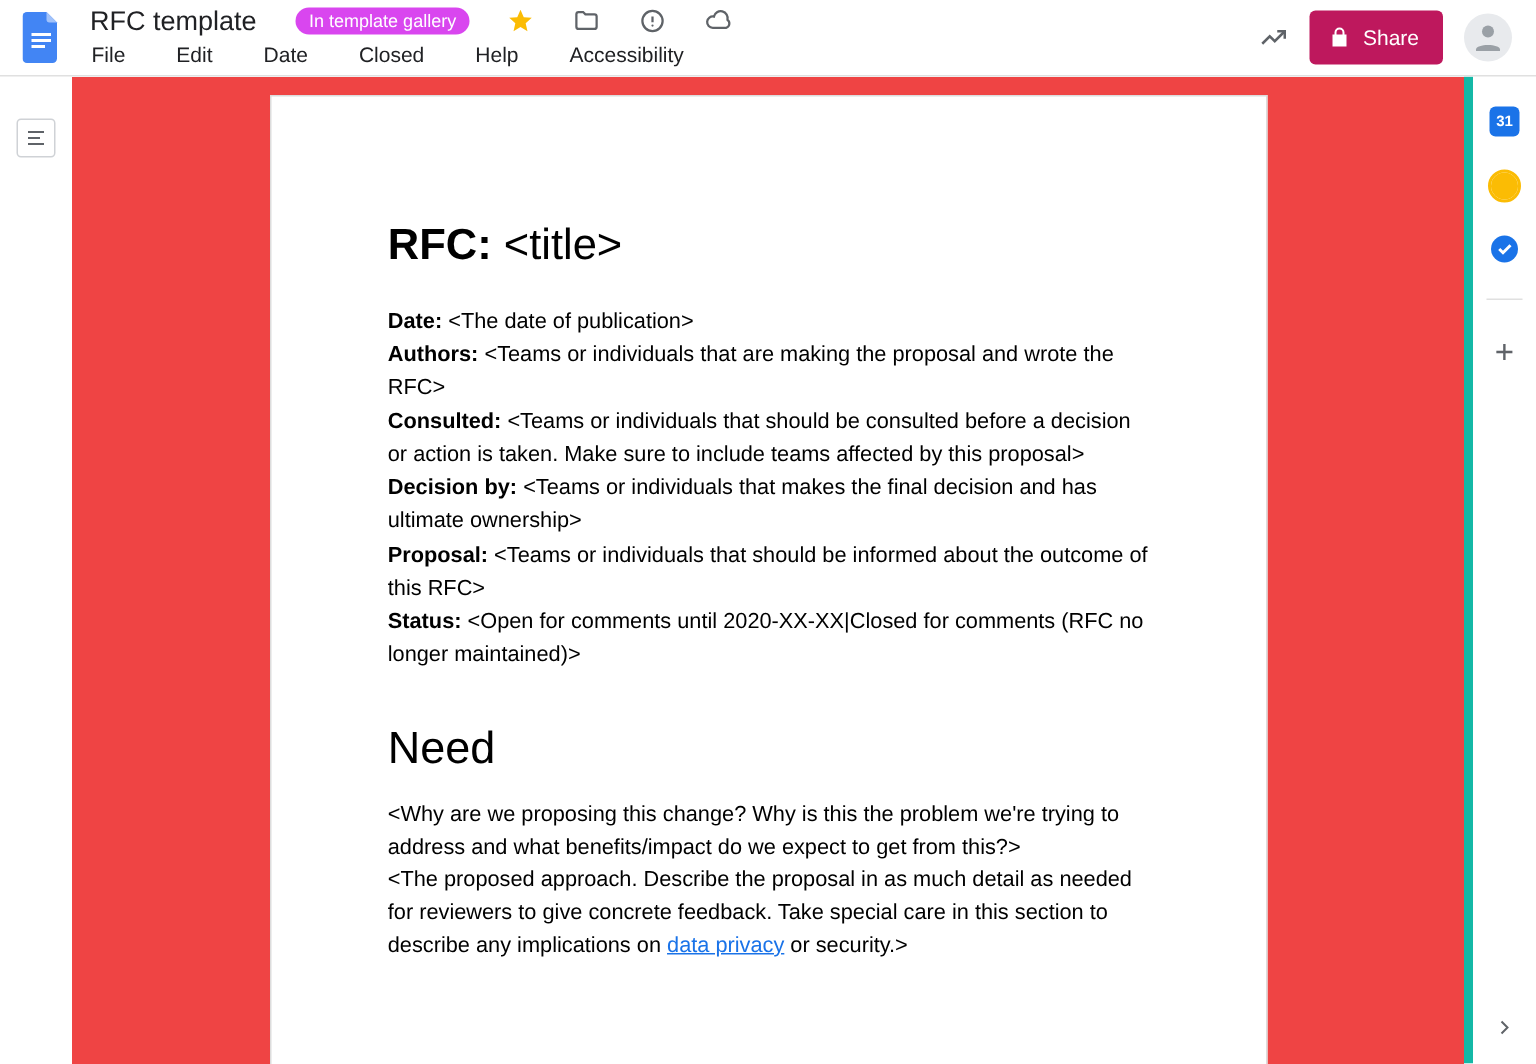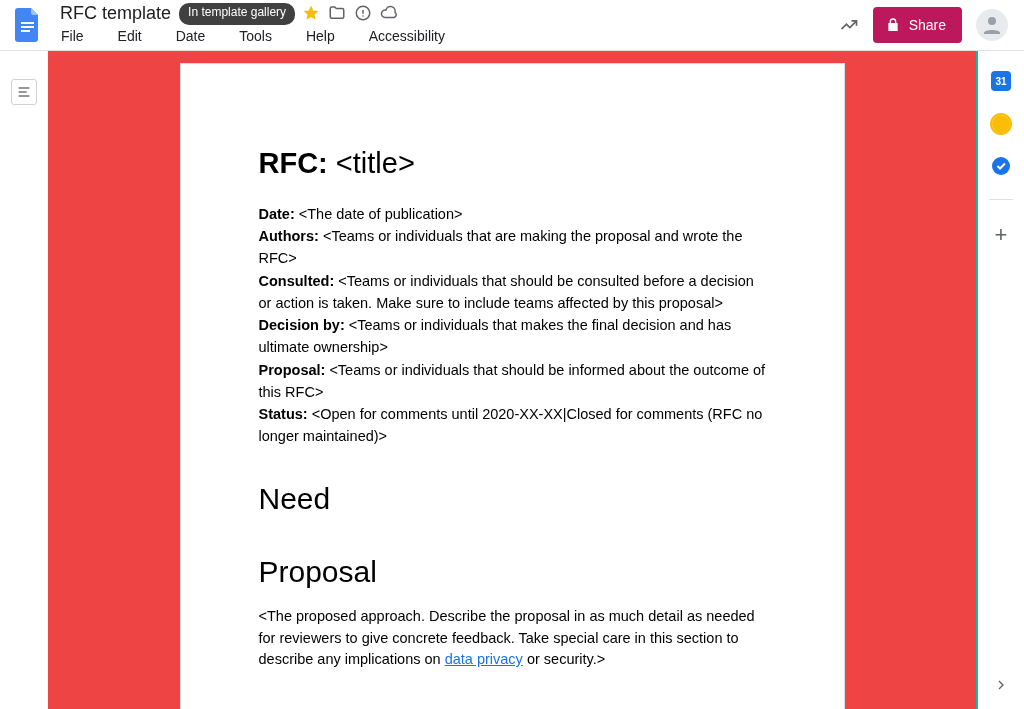--- a/index.html
+++ b/index.html
@@ -33,33 +33,34 @@
   .docs-logo svg { width: 26px; height: 34px; }
   .title-block {
     display: flex;
     flex-direction: column;
     margin-left: 4px;
     flex: 1;
     min-width: 0;
   }
   .title-row {
     display: flex;
-    gap: 6px;
+    align-items: center;
+    gap: 24px;
     height: 22px;
     padding-left: 6px;
   }
   .doc-title {
     font-size: 18px;
     color: #202124;
     font-weight: 400;
     padding: 0 2px;
     border-radius: 4px;
   }
   .chip {
-    background: #404040;
+    background: #d946ef;
     color: #fff;
     font-size: 12px;
     border-radius: 10px;
     padding: 2px 9px;
     line-height: 14px;
     font-weight: 500;
   }
   .tb-icon {
     width: 20px;
     height: 20px;
@@ -162,21 +163,21 @@
     font-size: 30px;
     font-weight: 400;
     margin: 28px 0 12px 0;
     color: #000;
   }
   .page a { color: #1a73e8; text-decoration: underline; }
 
   
   .side-panel {
     width: 48px;
-    border-left: 2px solid #14b8a6;
+    border-left: 6px solid #14b8a6;
     display: flex;
     flex-direction: column;
     align-items: center;
     padding-top: 20px;
     gap: 24px;
     background:#fff;
   }
   .side-app {
     width: 20px; height: 20px;
     border-radius: 4px;
@@ -239,21 +240,21 @@
       <span class="tb-icon">
         <svg width="20" height="18" viewBox="0 0 24 24" fill="none" stroke="currentColor" stroke-width="2">
             <path d="M7 18a5 5 0 1 1 .9-9.9A6 6 0 0 1 20 11a4 4 0 0 1-1 7H7z"></path>
           </svg>
       </span>
     </div>
     <div class="menu-row">
       <span class="menu-item">File</span>
       <span class="menu-item">Edit</span>
       <span class="menu-item">Date</span>
-      <span class="menu-item">Tools</span>
+      <span class="menu-item">Closed</span>
       <span class="menu-item">Help</span>
       <span class="menu-item">Accessibility</span>
     </div>
   </div>
 
   <div class="header-right">
     <span class="tb-icon">
       <svg width="20" height="20" viewBox="0 0 24 24" fill="none" stroke="currentColor" stroke-width="2">
           <polyline points="3 17 9 11 13 15 21 7"></polyline>
           <polyline points="15 7 21 7 21 13"></polyline>
@@ -294,22 +295,22 @@
       </h1>
 
       <p class="meta-line"><b>Date:</b> <span>&lt;The date of publication&gt;</span></p>
       <p class="meta-line"><b>Authors:</b> <span>&lt;Teams or individuals that are making the proposal and wrote the RFC&gt;</span></p>
       <p class="meta-line"><b>Consulted:</b> <span>&lt;Teams or individuals that should be consulted before a decision or action is taken. Make sure to include teams affected by this proposal&gt;</span></p>
       <p class="meta-line"><b>Decision by:</b> <span>&lt;Teams or individuals that makes the final decision and has ultimate ownership&gt;</span></p>
       <p class="meta-line"><b>Proposal:</b> <span>&lt;Teams or individuals that should be informed about the outcome of this RFC&gt;</span></p>
       <p class="meta-line"><b>Status:</b> <span>&lt;Open for comments until 2020-XX-XX|Closed for comments (RFC no longer maintained)&gt;</span></p>
 
       <h2>Need</h2>
-
-      <h2>Proposal</h2>
+      <p>&lt;Why are we proposing this change? Why is this the problem we're trying to address and what benefits/impact do we expect to get from this?&gt;</p>
+
       <p>
         <span>&lt;The proposed approach. Describe the proposal in as much detail as needed for reviewers to give concrete feedback. Take special care in this section to describe any implications on </span><a href="#">data privacy</a><span> or security.&gt;</span>
       </p>
 
     </div>
   </div>
 
   <div class="side-panel">
     <div class="side-app app-cal">31</div>
     <div class="side-app app-keep"></div>

